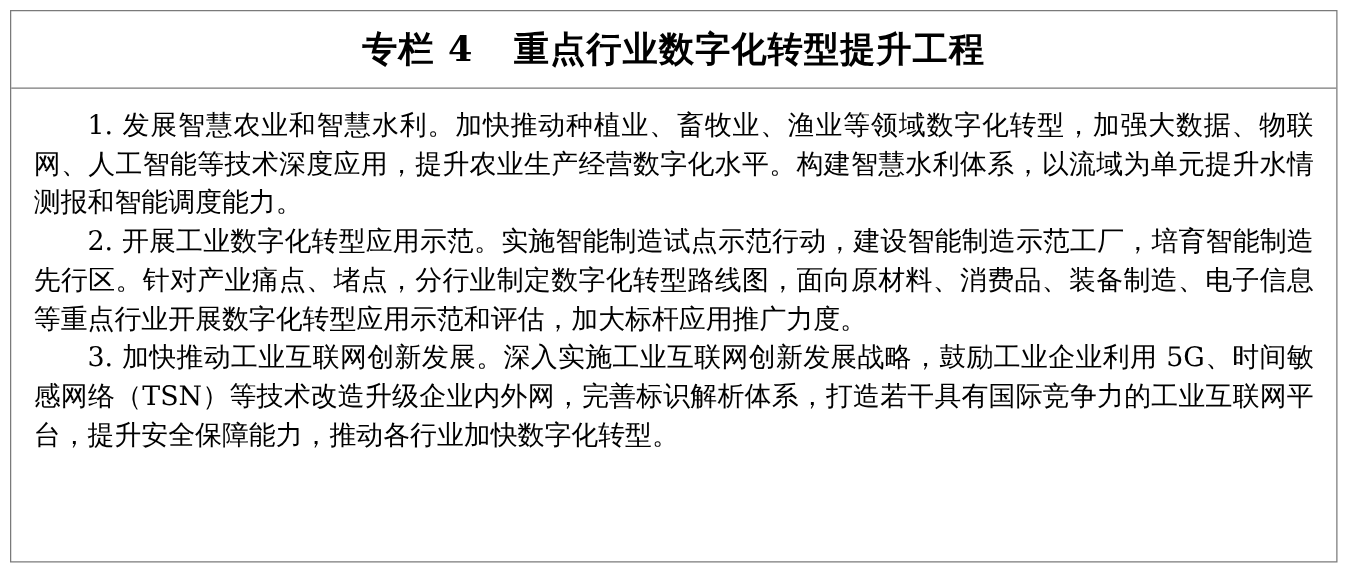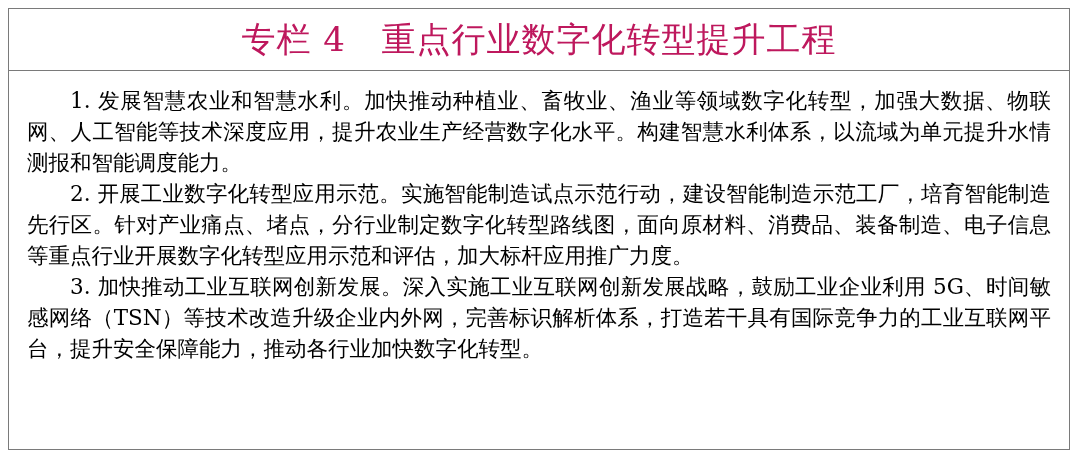--- a/index.html
+++ b/index.html
@@ -26,24 +26,24 @@
   .title-area {
     height: 62px;
     border-bottom: 1px solid #7a7a7a;
     display: flex;
     align-items: center;
     justify-content: center;
     box-sizing: border-box;
   }
   .title {
     font-family: "DejaVu Serif", "Liberation Serif", serif;
-    font-size: 34px;
-    font-weight: normal;
+    font-size: 28px;
+    font-weight: bold;
     letter-spacing: 1px;
-    color: #be185d;
+    color: #000000;
     white-space: pre;
   }
   .body-area {
     padding: 14px 18px 6px 18px;
     box-sizing: border-box;
   }
   p.para {
     margin: 0 0 0 0;
     font-size: 21.5px;
     line-height: 31px;

